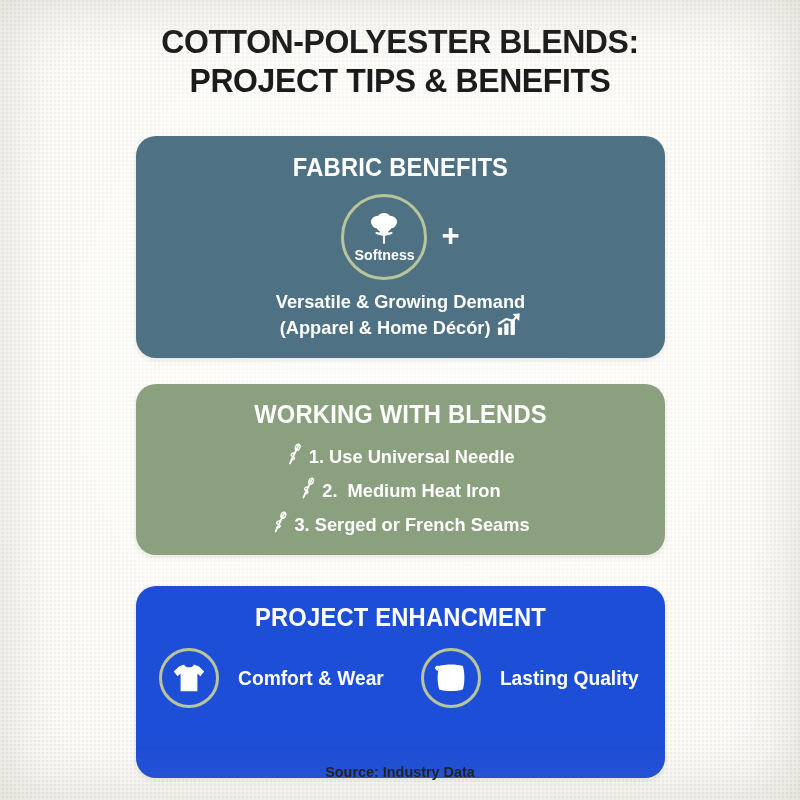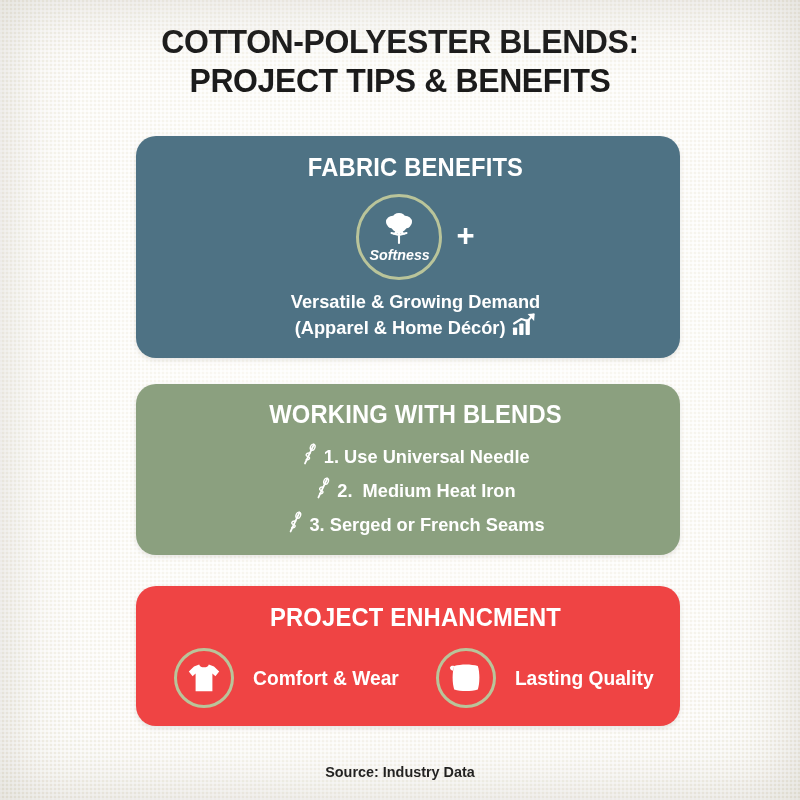--- a/index.html
+++ b/index.html
@@ -62,25 +62,24 @@
   }
   .title .l2 { display: block; }
 
   
   .panel {
     position: absolute;
     left: 136px;
     width: 529px;
     border-radius: 20px;
     box-shadow: 0 2px 5px rgba(90,85,70,0.14);
-    padding-left: 15px;
   }
   #panel-benefits   { top: 136px; height: 222px; background: #4e7284; }
   #panel-working    { top: 384px; height: 171px; background: #8ba07f; }
-  #panel-enhance    { top: 586px; height: 140px; background: #ef4444; }
+  #panel-enhance    { top: 586px; height: 192px; background: #1d4ed8; }
 
   .panel-title {
     text-align: center;
     color: #ffffff;
     font-weight: bold;
     font-size: 25px;
     letter-spacing: 0.2px;
     transform: scaleX(0.95);
   }
   #panel-benefits .panel-title { padding-top: 17px; }
@@ -98,21 +97,20 @@
   .circle {
     width: 86px;
     height: 86px;
     border-radius: 50%;
     border: 3px solid #b9c49a;
     display: flex;
     flex-direction: column;
     align-items: center;
     justify-content: center;
     box-sizing: border-box;
-    font-style: italic;
   }
   .circle .glyph {
     height: 34px;
     display: flex;
     align-items: flex-end;
     margin-bottom: 1px;
   }
   .circle .clabel {
     color: #ffffff;
     font-weight: bold;

